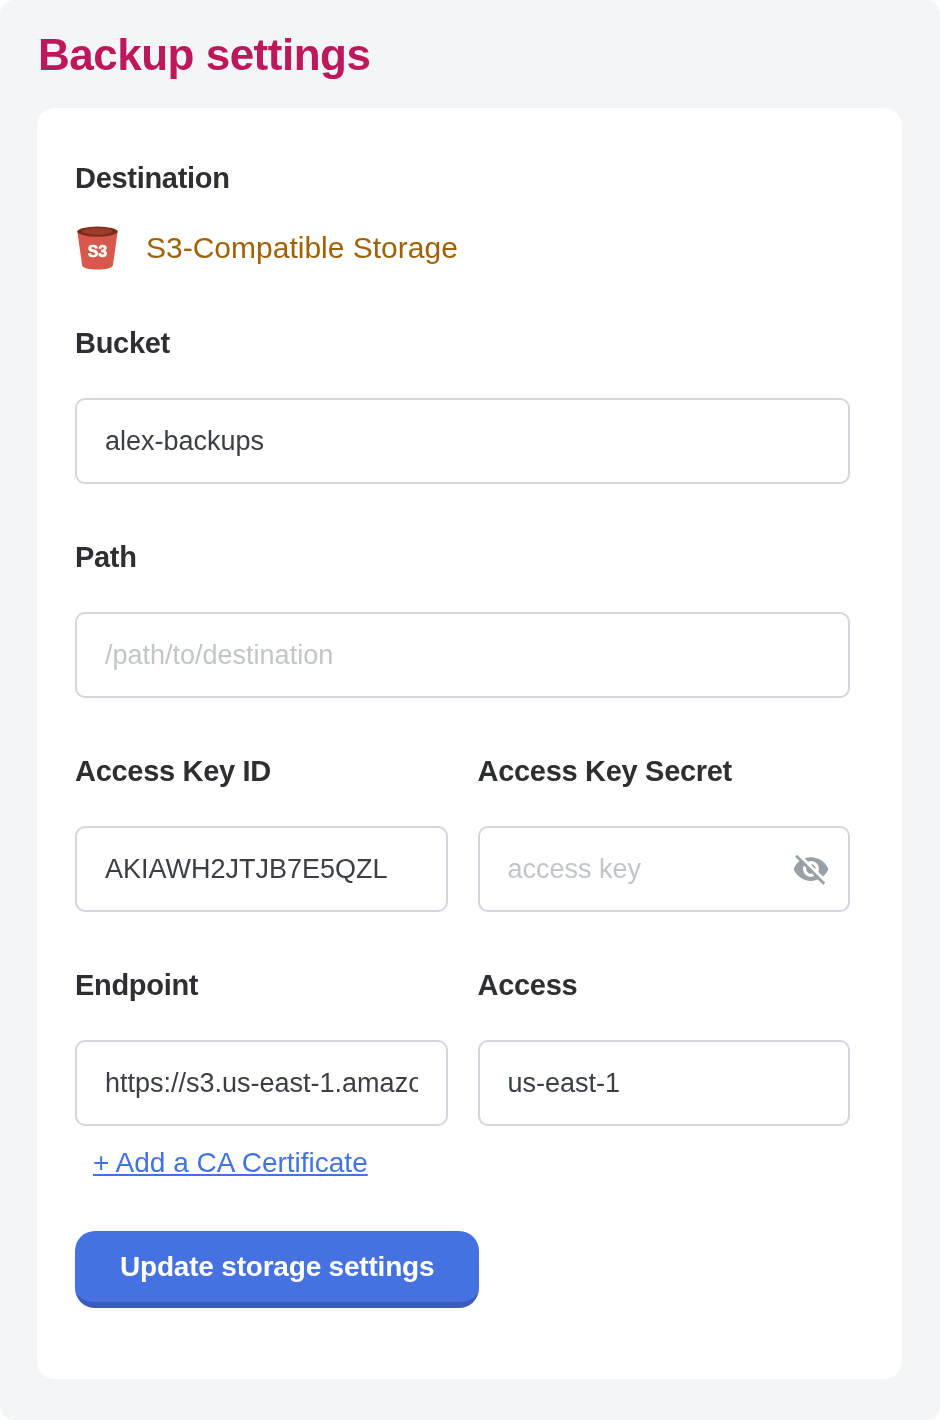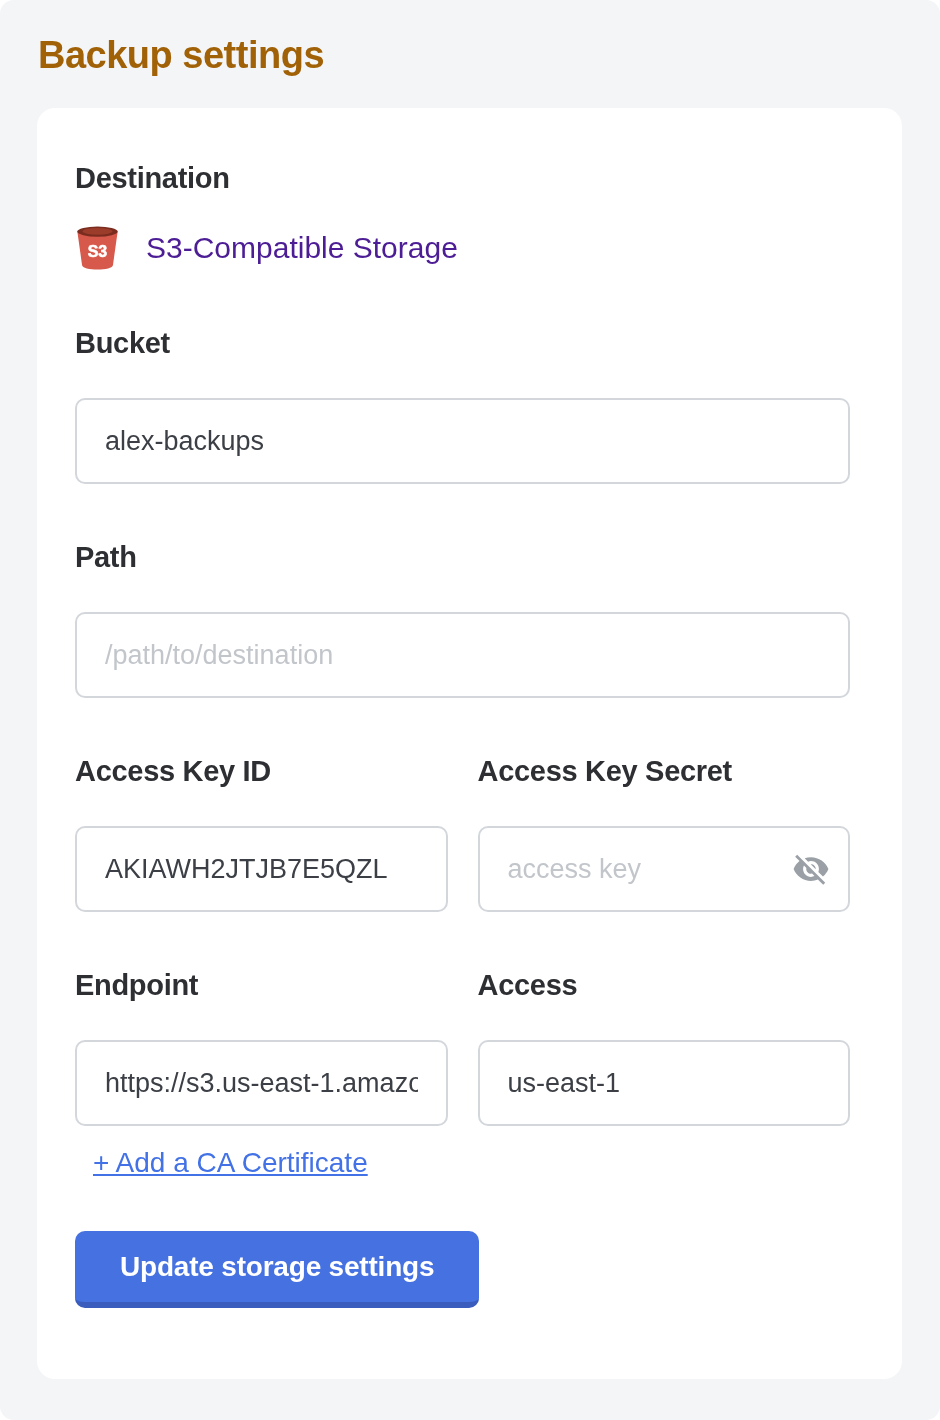--- a/index.html
+++ b/index.html
@@ -8,24 +8,24 @@
     width: 940px; height: 1420px;
     background: #f4f5f7;
     border-radius: 14px;
     overflow: hidden;
     position: relative;
     font-family: "Liberation Sans", sans-serif;
   }
   .page-title {
     margin: 0;
     padding: 33px 0 0 38px;
-    font-size: 38px;
+    font-size: 44px;
     line-height: 44px;
     font-weight: 700;
-    color: #a16207;
+    color: #be185d;
     letter-spacing: -0.5px;
   }
   .card {
     position: absolute;
     left: 37px; top: 108px;
     width: 865px; height: 1271px;
     background: #ffffff;
     border-radius: 18px;
     padding: 53px 52px 38px 38px;
   }
@@ -41,21 +41,21 @@
   .mb54 { margin-bottom: 54px; }
   .mb56 { margin-bottom: 56px; }
   .dest-row {
     display: flex;
     align-items: center;
     gap: 26px;
     height: 48px;
   }
   .dest-text {
     font-size: 30px;
-    color: #4c1d95;
+    color: #a16207;
   }
   .s3-icon { width: 45px; height: 48px; display: inline-flex; text-align: center; }
   input.text-input {
     display: block;
     height: 86px;
     border: 2px solid #d3d7dc;
     border-radius: 10px;
     background: #ffffff;
     font-family: "Liberation Sans", sans-serif;
     font-size: 27px;
@@ -92,21 +92,21 @@
     cursor: pointer;
   }
   .submit-btn {
     display: inline-block;
     margin-top: 52px;
     height: 77px;
     padding: 0 45px;
     background: #4571e1;
     border: none;
     border-bottom: 6px solid #3a5dbd;
-    border-radius: 10px;
+    border-radius: 20px;
     color: #ffffff;
     font-family: "Liberation Sans", sans-serif;
     font-size: 28px;
     font-weight: 700;
     letter-spacing: -0.2px;
     cursor: pointer;
   }
 </style>
 </head>
 <body>

